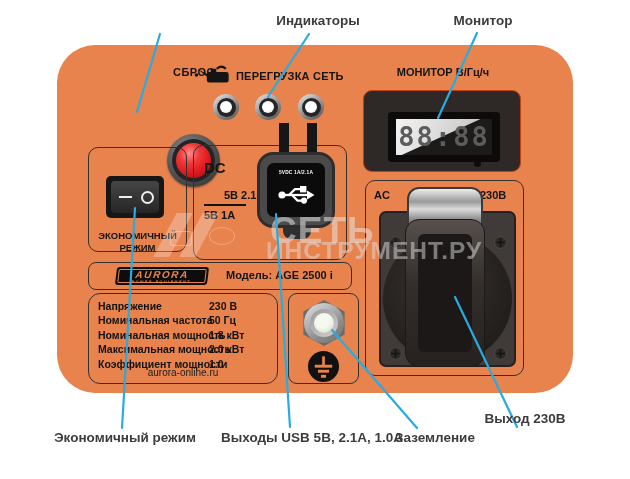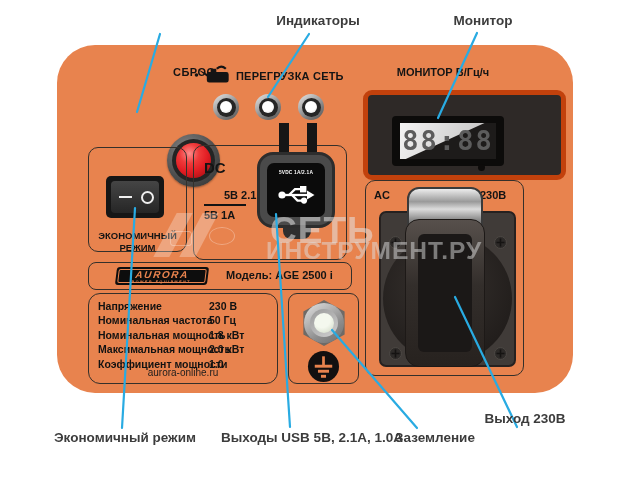--- a/index.html
+++ b/index.html
@@ -30,21 +30,21 @@
 
   
   .led{position:absolute;width:26px;height:26px;border-radius:50%;
     background:linear-gradient(145deg,#e8e8e8,#777 70%,#555);}
   .led .led-dark{position:absolute;left:3.5px;top:3.5px;width:19px;height:19px;border-radius:50%;background:#262626;}
   .led .led-lens{position:absolute;left:7px;top:6.5px;width:12px;height:12px;border-radius:50%;
     background:radial-gradient(circle at 40% 32%,#ffffff 55%,#d8d8d8);}
 
   
   #monitor-box{position:absolute;left:306px;top:45px;width:156px;height:80px;border-radius:9px;
-    background:#2E2927;border:5px solid #c2410c;padding-left:37px;}
+    background:#2E2927;border:1px solid #c2410c;}
   #monitor-bezel{position:absolute;left:24px;top:21px;width:112px;height:50px;background:#0c0b0a;border-radius:4px;}
   #monitor-lcd{position:absolute;left:8px;top:7px;width:96px;height:36px;background:#1d1b1a;overflow:hidden;}
   #monitor-digits{position:absolute;left:0;top:2px;width:100%;text-align:center;
     font-family:"DejaVu Sans Mono",monospace;font-size:27px;font-weight:bold;color:#5c5c5c;letter-spacing:2px;}
   #monitor-shine{position:absolute;left:0;top:0;width:100%;height:100%;
     background:linear-gradient(115deg,rgba(255,255,255,.95),rgba(255,255,255,.7));
     clip-path:polygon(0 0,88% 0,6% 100%,0 100%);}
   #monitor-dot{position:absolute;left:110px;top:69px;width:7px;height:7px;border-radius:50%;background:#0d0b0a;}
 
   

